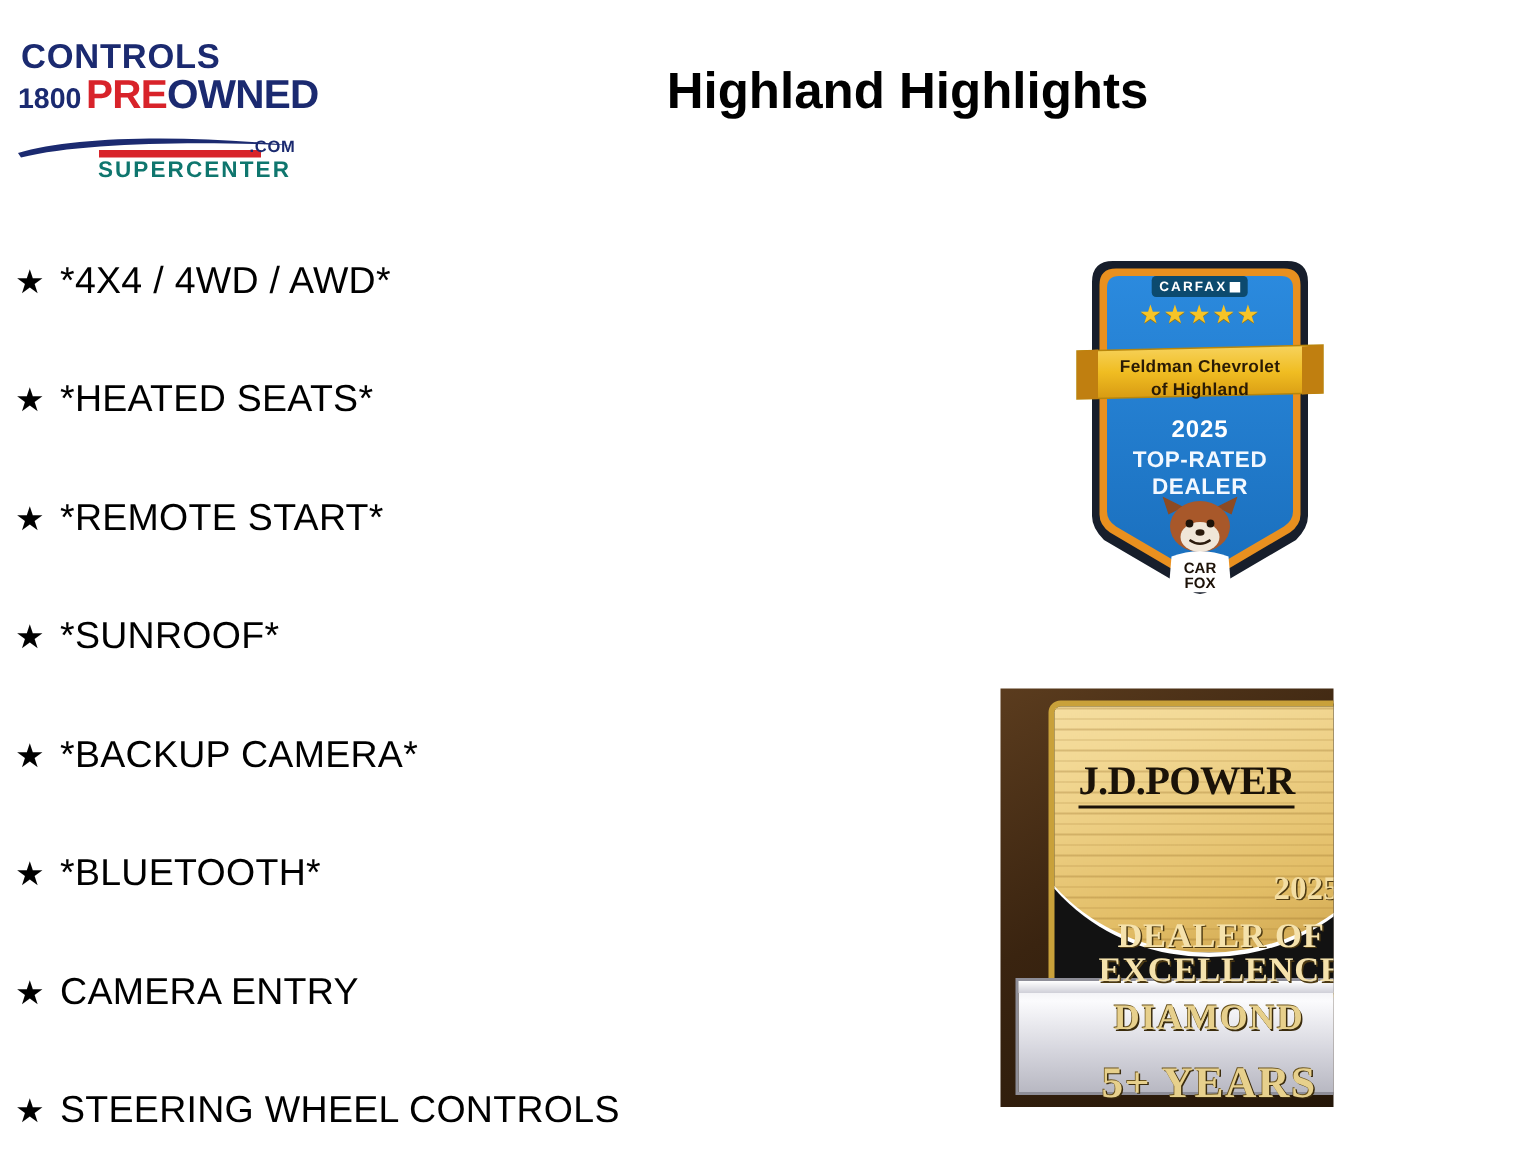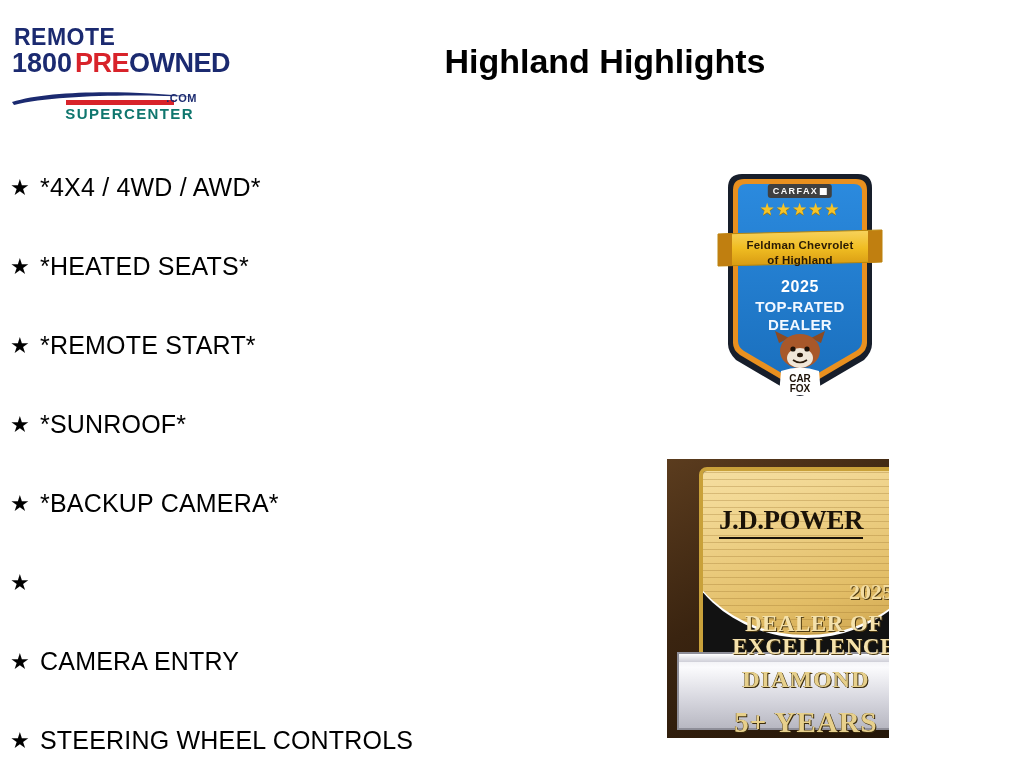--- a/index.html
+++ b/index.html
@@ -35,21 +35,21 @@
   .logo-mainrow {
     display: flex;
     align-items: baseline;
     line-height: 26px;
     margin-top: 1px;
     margin-left: 4px;
   }
   .logo-1800 {
     font-family: "Liberation Sans", sans-serif;
     font-weight: bold;
-    font-size: 27px;
+    font-size: 19px;
     color: #1b2a70;
     letter-spacing: 0px;
   }
   .logo-pre {
     font-family: "Liberation Sans", sans-serif;
     font-weight: bold;
     font-size: 27px;
     color: #d8232a;
     letter-spacing: -0.5px;
     margin-left: 3px;
@@ -157,21 +157,21 @@
   }
   .cf-text-layer {
     position: absolute;
     inset: 0;
   }
   .cf-wordmark {
     position: absolute;
     left: 50%;
     transform: translateX(-50%);
     top: 16px;
-    background: #404040;
+    background: #0c4a6e;
     border-radius: 3px;
     padding: 2px 5px 2px 5px;
     display: flex;
     align-items: center;
     gap: 1px;
   }
   .cf-wordmark span {
     font-family: "Liberation Sans", sans-serif;
     font-weight: bold;
     font-size: 9px;
@@ -343,21 +343,21 @@
     color: #e7d08c;
     text-shadow: 1px 1px 0 #3b2c0d, -0.5px -0.5px 0 #6b551f;
   }
   .jd-diamond { top: 12px; font-size: 24px; letter-spacing: 1px; }
   .jd-years   { top: 52px; font-size: 29px; letter-spacing: 1px; text-align: center; }
 </style>
 </head>
 <body>
 
 <div id="dealer-logo">
-  <div class="logo-feldman">REMOTE</div>
+  <div class="logo-feldman">CONTROLS</div>
   <div class="logo-mainrow">
     <span class="logo-1800">1800</span>
     <span class="logo-pre">PRE</span>
     <span class="logo-owned">OWNED</span>
   </div>
   <div class="logo-redbar"></div>
   <div class="logo-com">.COM</div>
   <svg class="logo-swoosh" viewBox="0 0 186 20">
     <path d="M2 14 C 40 2, 120 2, 184 9 C 124 6, 44 7, 4 17 Z" fill="#1b2a70"></path>
   </svg>
@@ -382,20 +382,21 @@
   <div class="highlight-item">
     <span class="highlight-bullet">★</span>
     <span class="highlight-label">*SUNROOF*</span>
   </div>
   <div class="highlight-item">
     <span class="highlight-bullet">★</span>
     <span class="highlight-label">*BACKUP CAMERA*</span>
   </div>
   <div class="highlight-item">
     <span class="highlight-bullet">★</span>
+    <span class="highlight-label">*BLUETOOTH*</span>
   </div>
   <div class="highlight-item">
     <span class="highlight-bullet">★</span>
     <span class="highlight-label">CAMERA ENTRY</span>
   </div>
   <div class="highlight-item">
     <span class="highlight-bullet">★</span>
     <span class="highlight-label">STEERING WHEEL CONTROLS</span>
   </div>
 </div>

